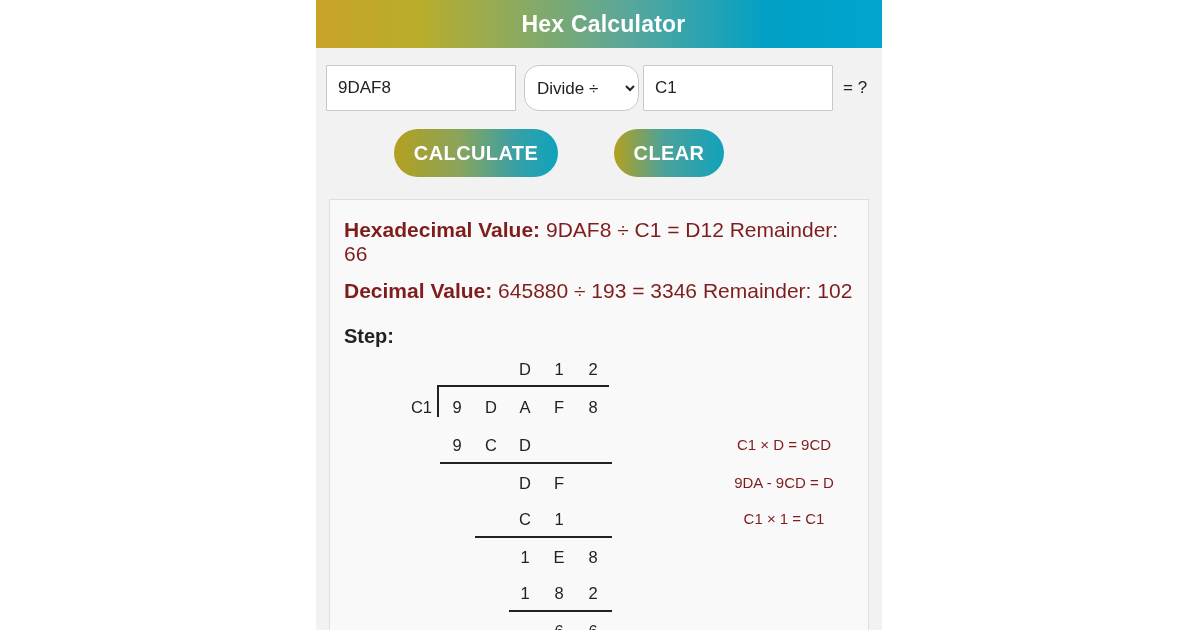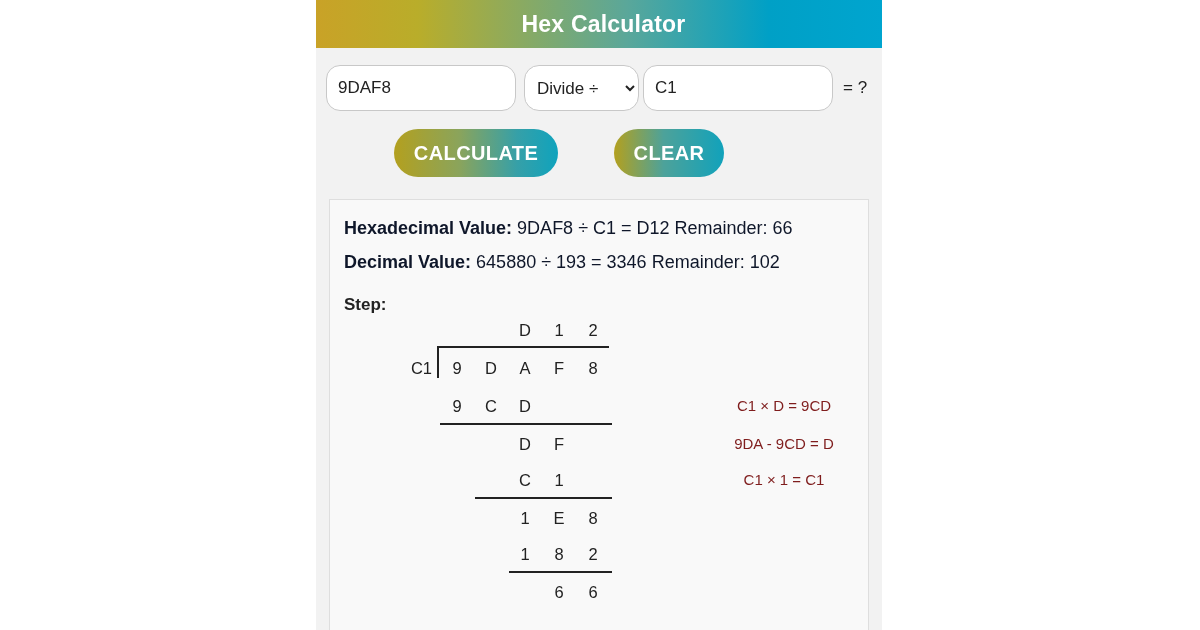--- a/index.html
+++ b/index.html
@@ -45,21 +45,21 @@
   .input-row {
     display: flex;
     align-items: center;
     padding: 17px 0 0 10px;
   }
   .text-input {
     width: 190px;
     height: 46px;
     box-sizing: border-box;
     border: 1px solid #c8c8c8;
-    border-radius: 14px;
+    border-radius: 1px;
     background: #ffffff;
     font-size: 17px;
     color: #222;
     padding: 0 11px;
     font-family: "Liberation Sans", sans-serif;
     outline: none;
   }
   .text-input.second {
     width: 190px;
     margin-left: 4px;
@@ -111,32 +111,33 @@
     margin: 22px 13px 0 13px;
     background: #f9f9f9;
     border: 1px solid #dedede;
     height: 432px;
     box-sizing: border-box;
     padding: 18px 14px 0 14px;
     position: relative;
     overflow: hidden;
   }
   .result-line {
-    font-size: 18px;
-    color: #0f172a;
+    font-size: 21px;
+    color: #7f1d1d;
     margin-bottom: 13px;
   }
   .result-line b {
     font-weight: bold;
   }
   .step-label {
-    font-size: 17px;
+    font-size: 20px;
     font-weight: bold;
     color: #222;
     margin-top: 22px;
+    margin-bottom: 6px;
   }
   
   .work {
     position: relative;
     height: 300px;
     font-size: 16.5px;
     color: #222;
   }
   .cell {
     position: absolute;

